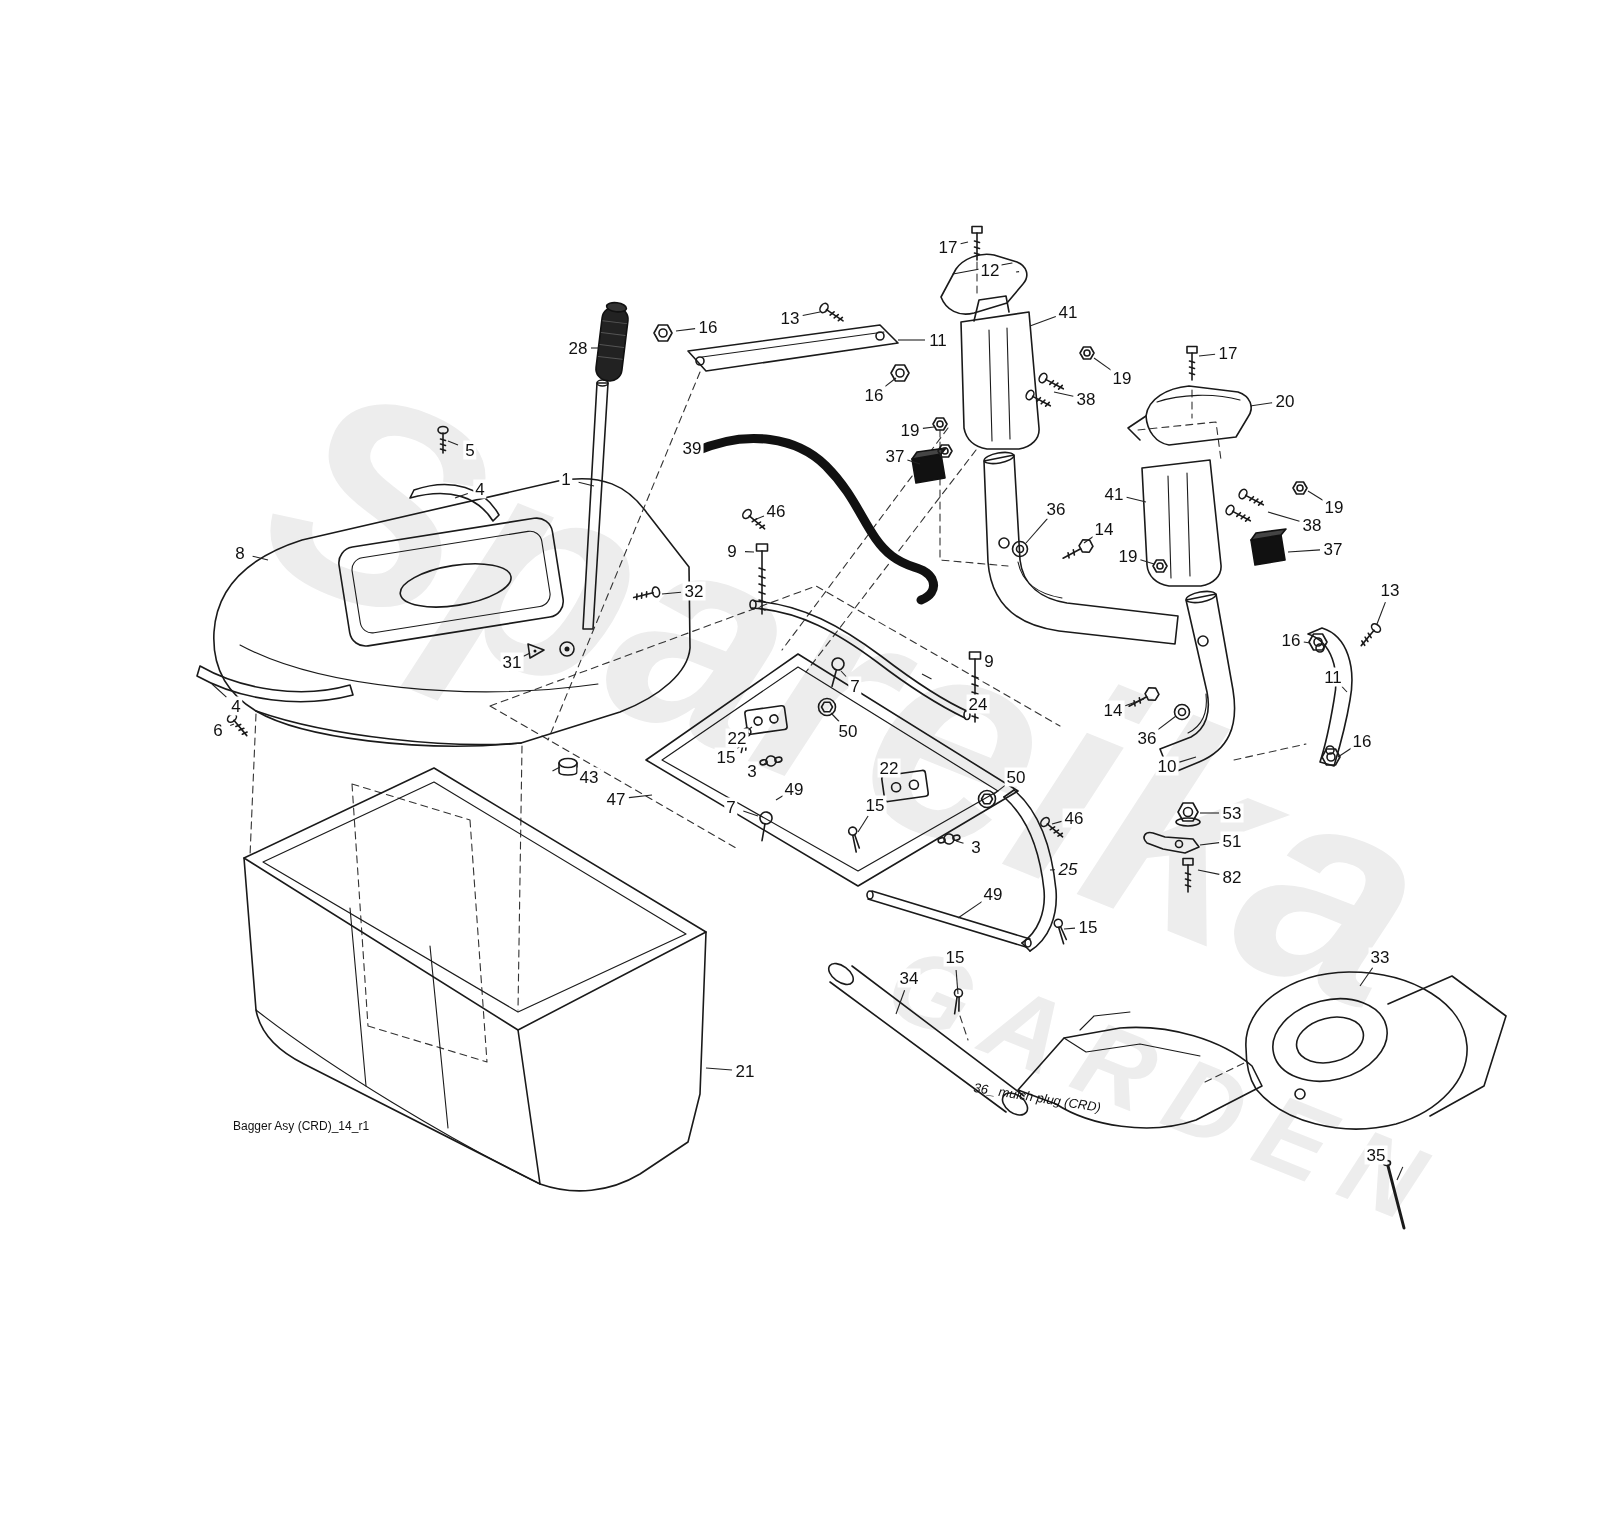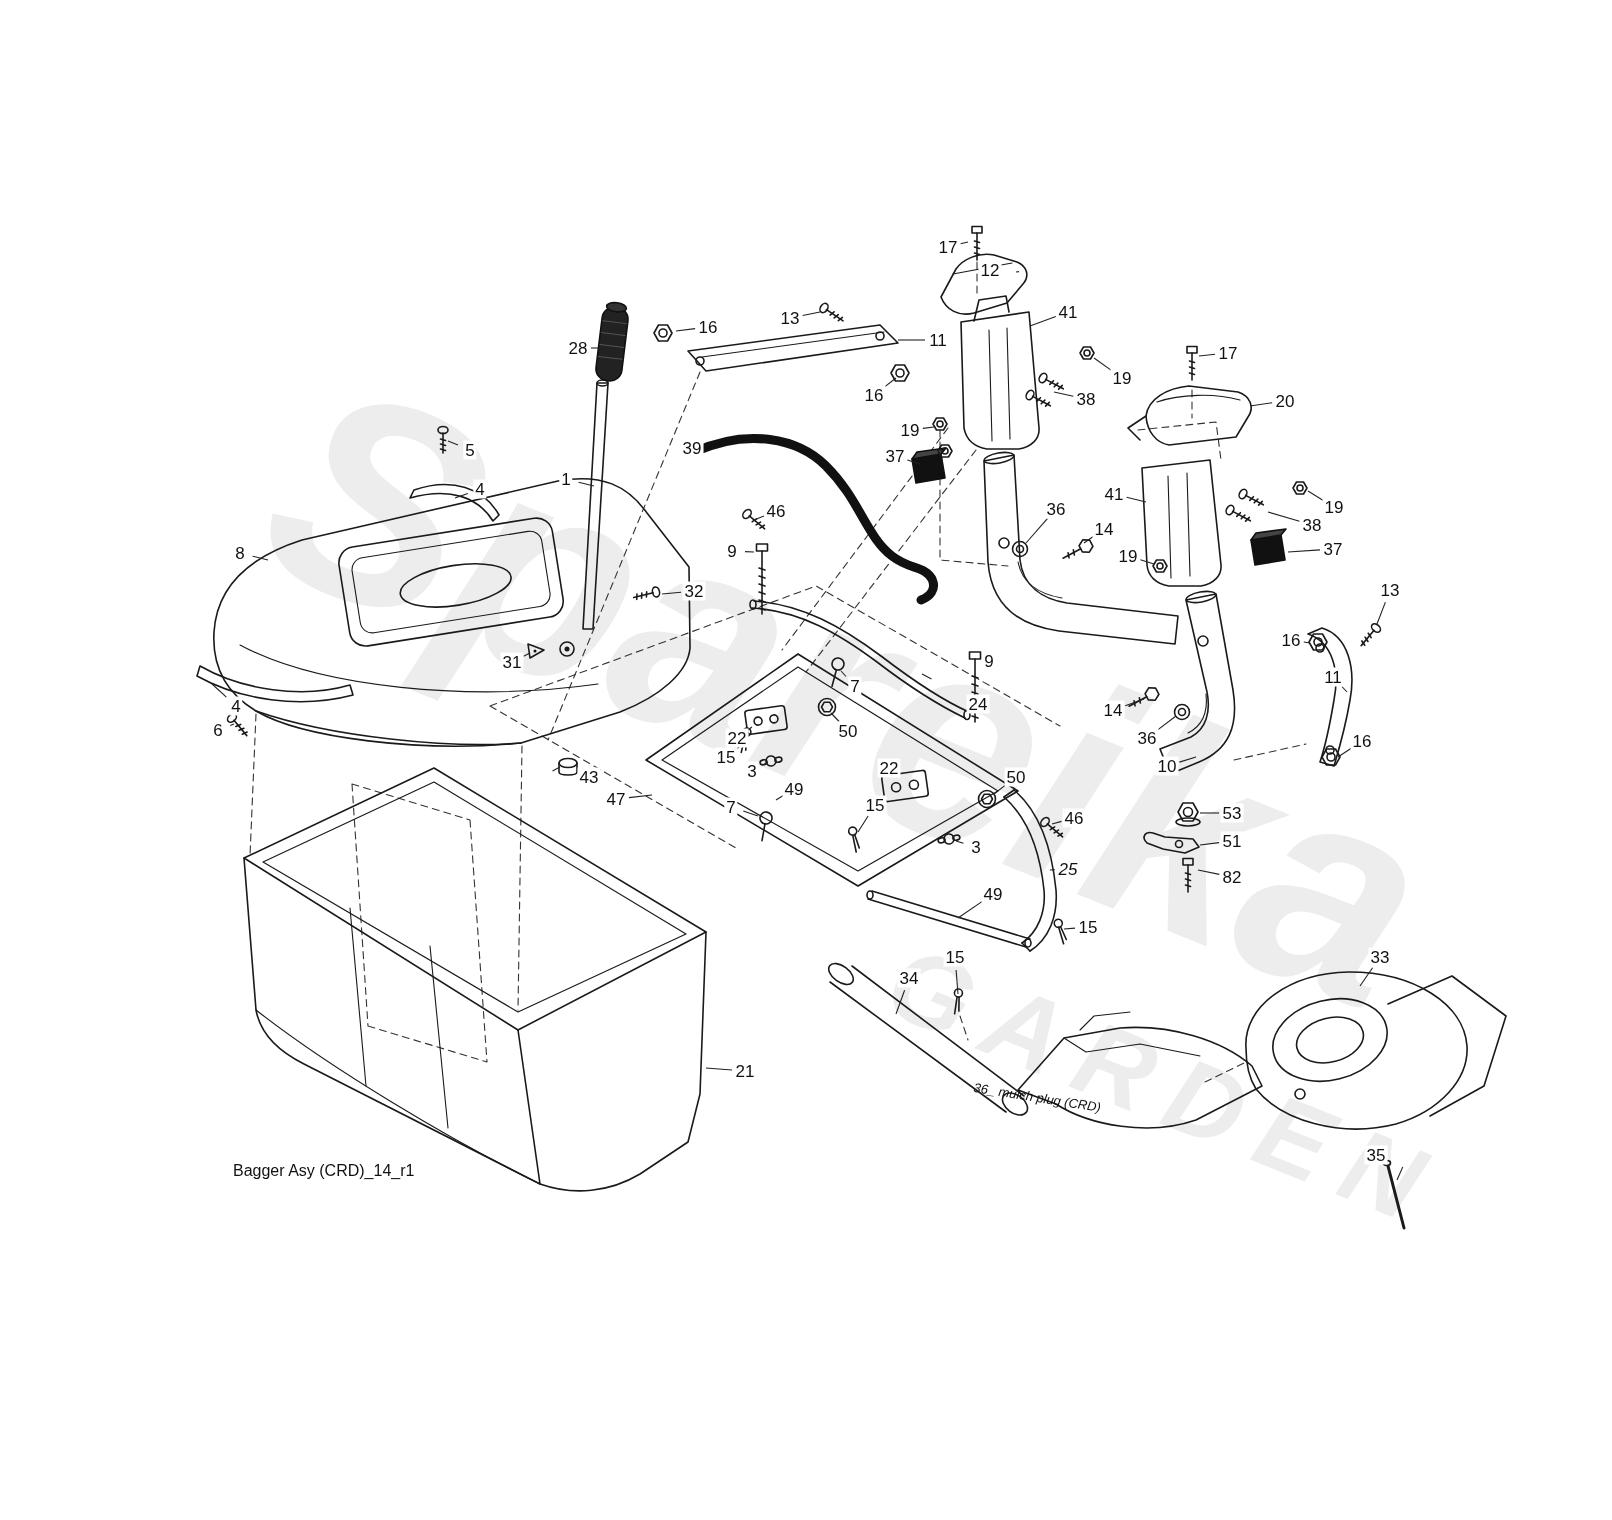--- a/index.html
+++ b/index.html
@@ -8,21 +8,21 @@
     font-family:"Liberation Sans",sans-serif;color:#111;
   }
   #stage{position:absolute;left:0;top:0;width:1612px;height:1520px;}
   #artwork,#leaders{position:absolute;left:0;top:0;}
   #leaders line{stroke:#222;stroke-width:1.1;}
   .callout{
     position:absolute;transform:translate(-50%,-50%);
     font-size:17px;line-height:1;color:#111;background:#fff;padding:1px 2px;
     white-space:nowrap;
   }
-  .caption{position:absolute;left:233px;top:1162px;font-size:16px;color:#111;}
+  .caption{position:absolute;left:233px;top:1119px;font-size:12px;color:#111;}
   .note{
     position:absolute;left:975px;top:1080px;font-size:13px;font-style:italic;
     transform:rotate(9deg);transform-origin:left top;color:#111;white-space:nowrap;
   }
 </style>
 </head>
 <body>
 
 <div id="stage">
 

